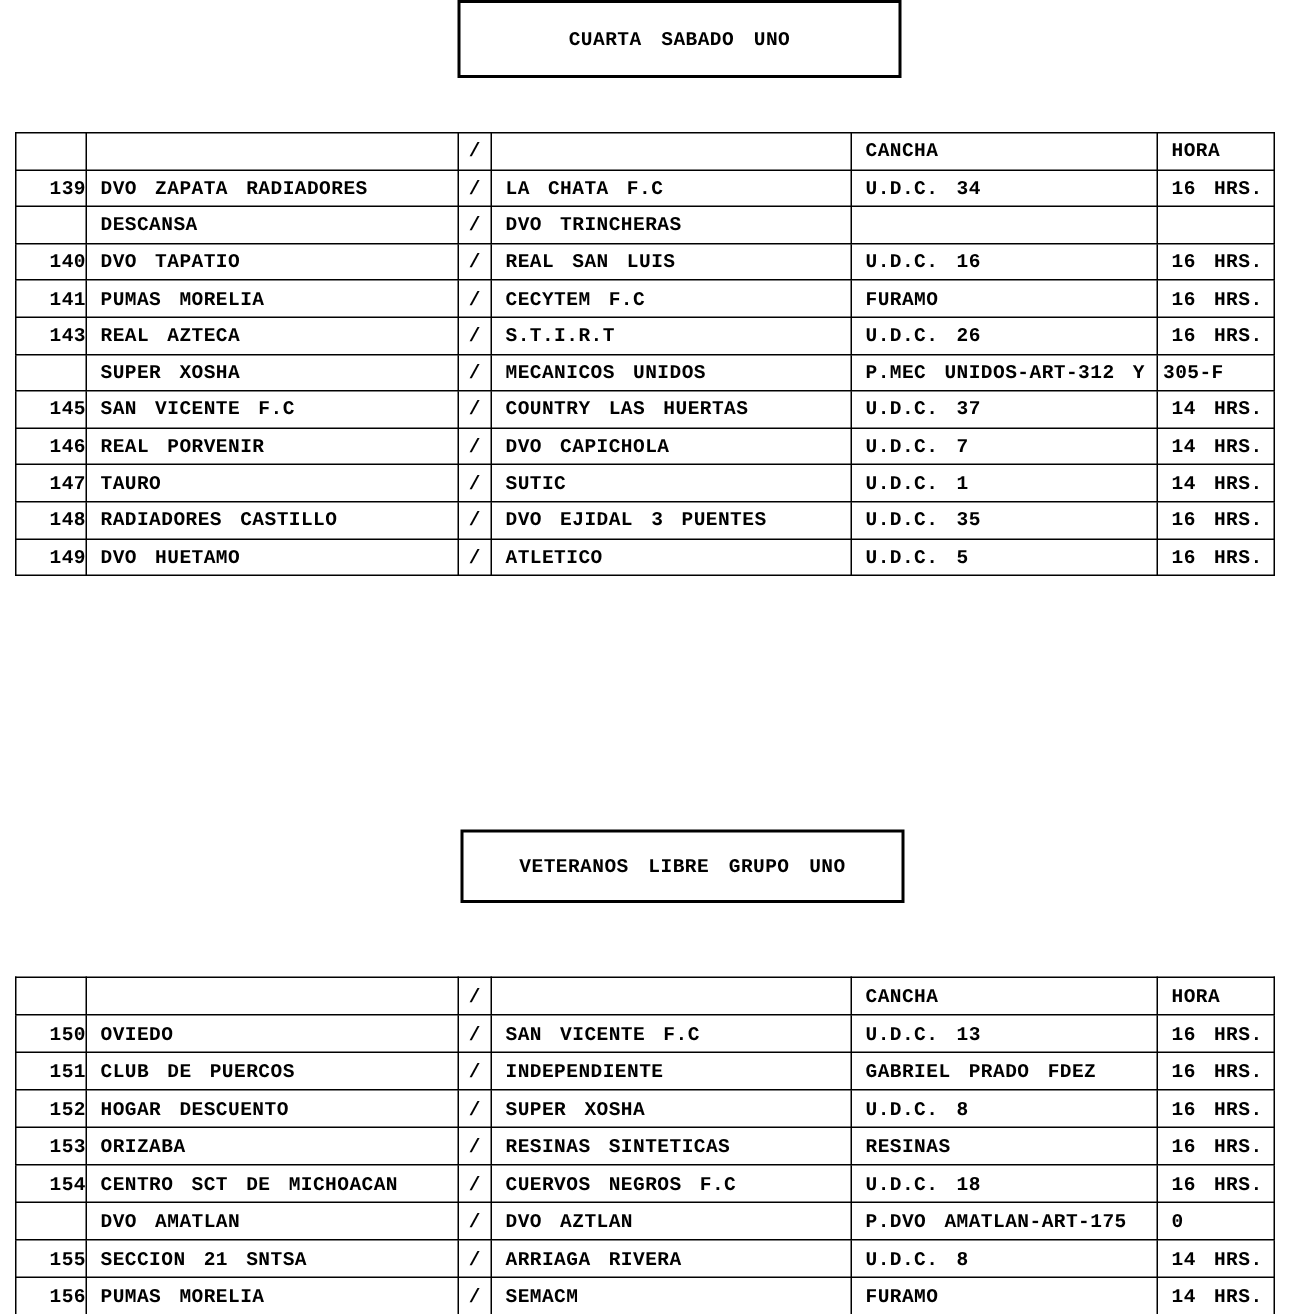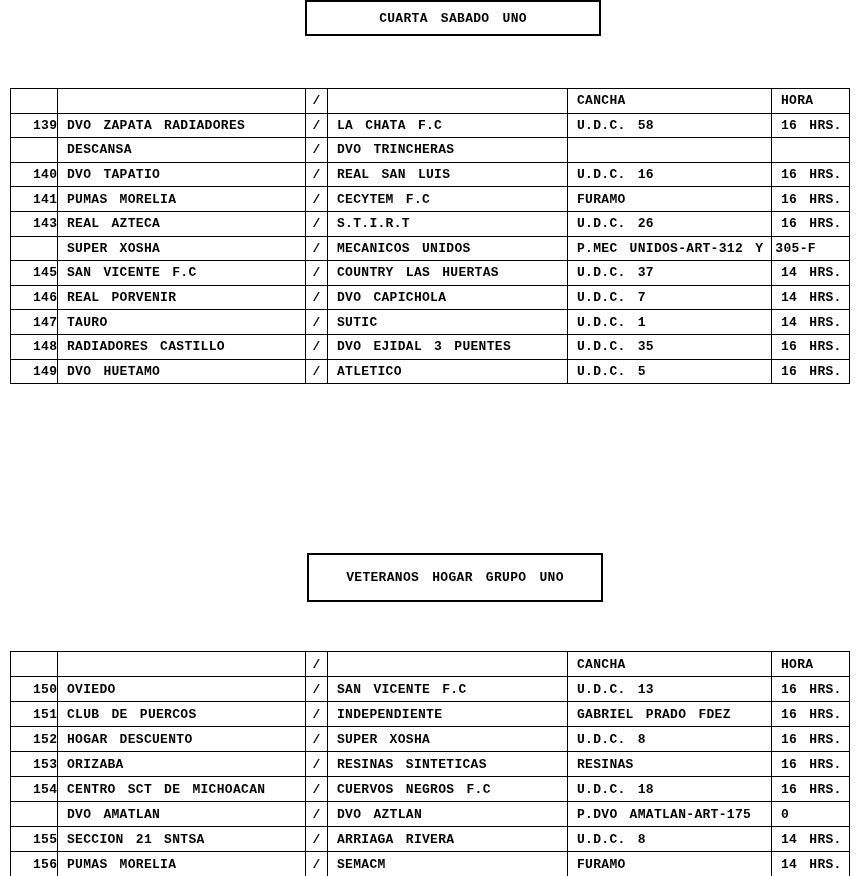--- a/index.html
+++ b/index.html
@@ -17,21 +17,21 @@
     border: 2px solid #000;
     background: #fff;
     display: flex;
     align-items: center;
     justify-content: center;
     font-size: 13px;
     letter-spacing: 0.3px;
     word-spacing: 5px;
     box-sizing: border-box;
   }
-  #title-0 { left: 305px; top: 0px;   width: 296px; height: 36px; }
+  #title-0 { left: 305px; top: 0px;   width: 296px; height: 52px; }
   #title-1 { left: 307px; top: 553px; width: 296px; height: 49px; }
 
   table.grid {
     position: absolute;
     left: 10px;
     width: 839px;
     border-collapse: collapse;
     table-layout: fixed;
     font-size: 13px;
     letter-spacing: 0.3px;
@@ -85,21 +85,21 @@
           <td class="c2">/</td>
           <td class="c3"></td>
           <td class="c4">CANCHA</td>
           <td class="c5">HORA</td>
         </tr>
         <tr>
           <td class="c0">139</td>
           <td class="c1">DVO ZAPATA RADIADORES</td>
           <td class="c2">/</td>
           <td class="c3">LA CHATA F.C</td>
-          <td class="c4">U.D.C. 58</td>
+          <td class="c4">U.D.C. 34</td>
           <td class="c5">16 HRS.</td>
         </tr>
         <tr>
           <td class="c0"></td>
           <td class="c1">DESCANSA</td>
           <td class="c2">/</td>
           <td class="c3">DVO TRINCHERAS</td>
           <td class="c4"></td>
           <td class="c5"></td>
         </tr>
@@ -172,21 +172,21 @@
           <td class="c1">DVO HUETAMO</td>
           <td class="c2">/</td>
           <td class="c3">ATLETICO</td>
           <td class="c4">U.D.C. 5</td>
           <td class="c5">16 HRS.</td>
         </tr>
       </tbody>
     </table>
 
   <div class="title-box" id="title-1">
-    <span>VETERANOS HOGAR GRUPO UNO</span>
+    <span>VETERANOS LIBRE GRUPO UNO</span>
   </div>
 
   <table class="grid" id="table-1">
       <colgroup>
         <col class="w0">
         <col class="w1">
         <col class="w2">
         <col class="w3">
         <col class="w4">
         <col class="w5">

